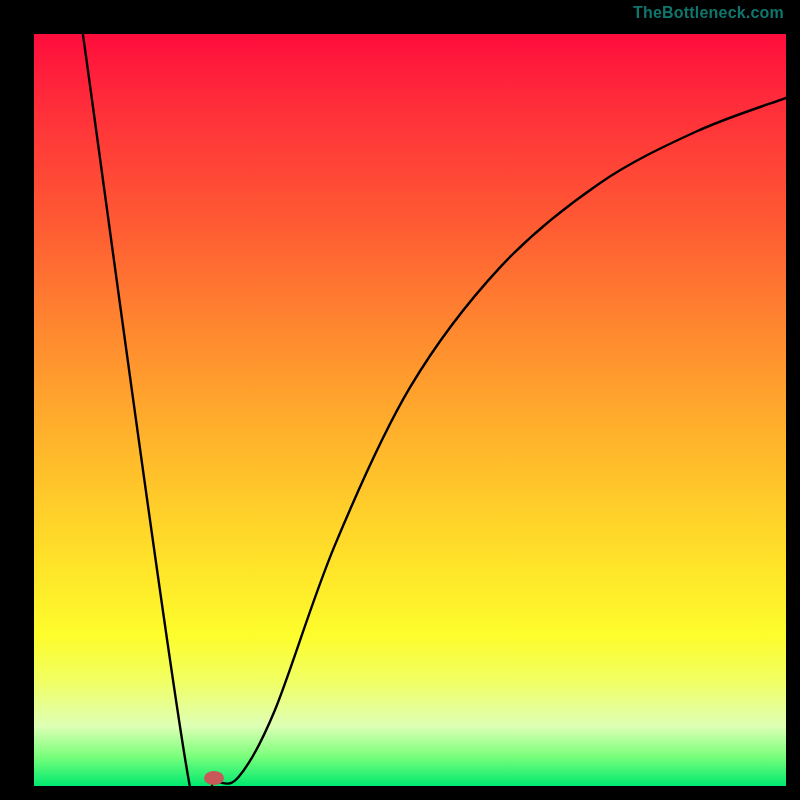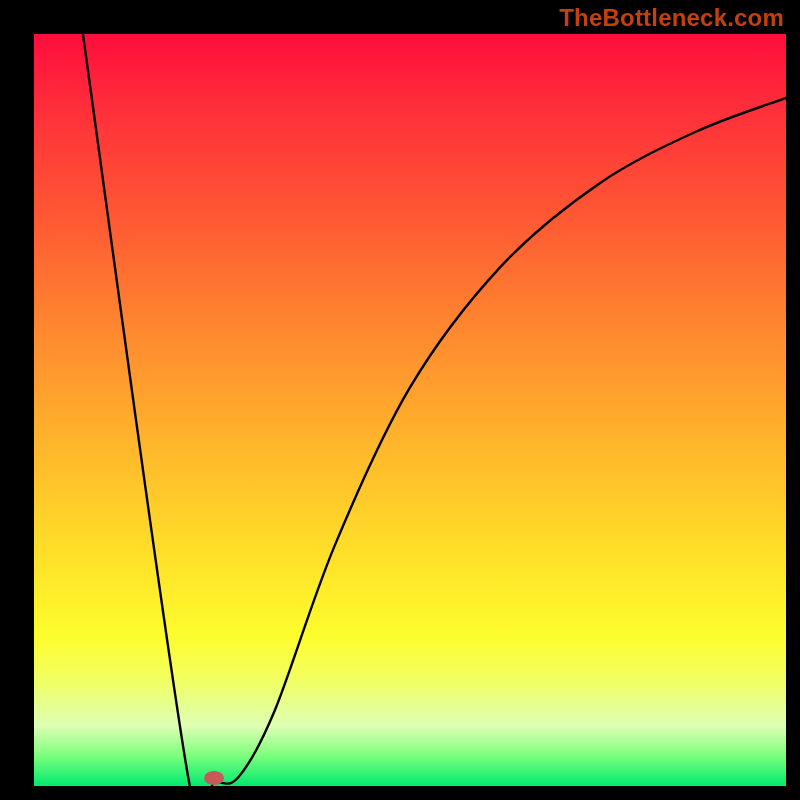--- a/index.html
+++ b/index.html
@@ -14,22 +14,22 @@
   .frame {
     position: relative;
     width: 800px;
     height: 800px;
     background: #000;
   }
   .watermark {
     position: absolute;
     top: 4px;
     right: 16px;
-    color: #c2410c;
-    font-size: 24px;
+    color: #0f766e;
+    font-size: 16px;
     font-weight: 600;
     letter-spacing: 0.2px;
     z-index: 20;
     user-select: none;
   }
   .plot-area {
     position: absolute;
     left: 34px;
     top: 34px;
     width: 752px;

